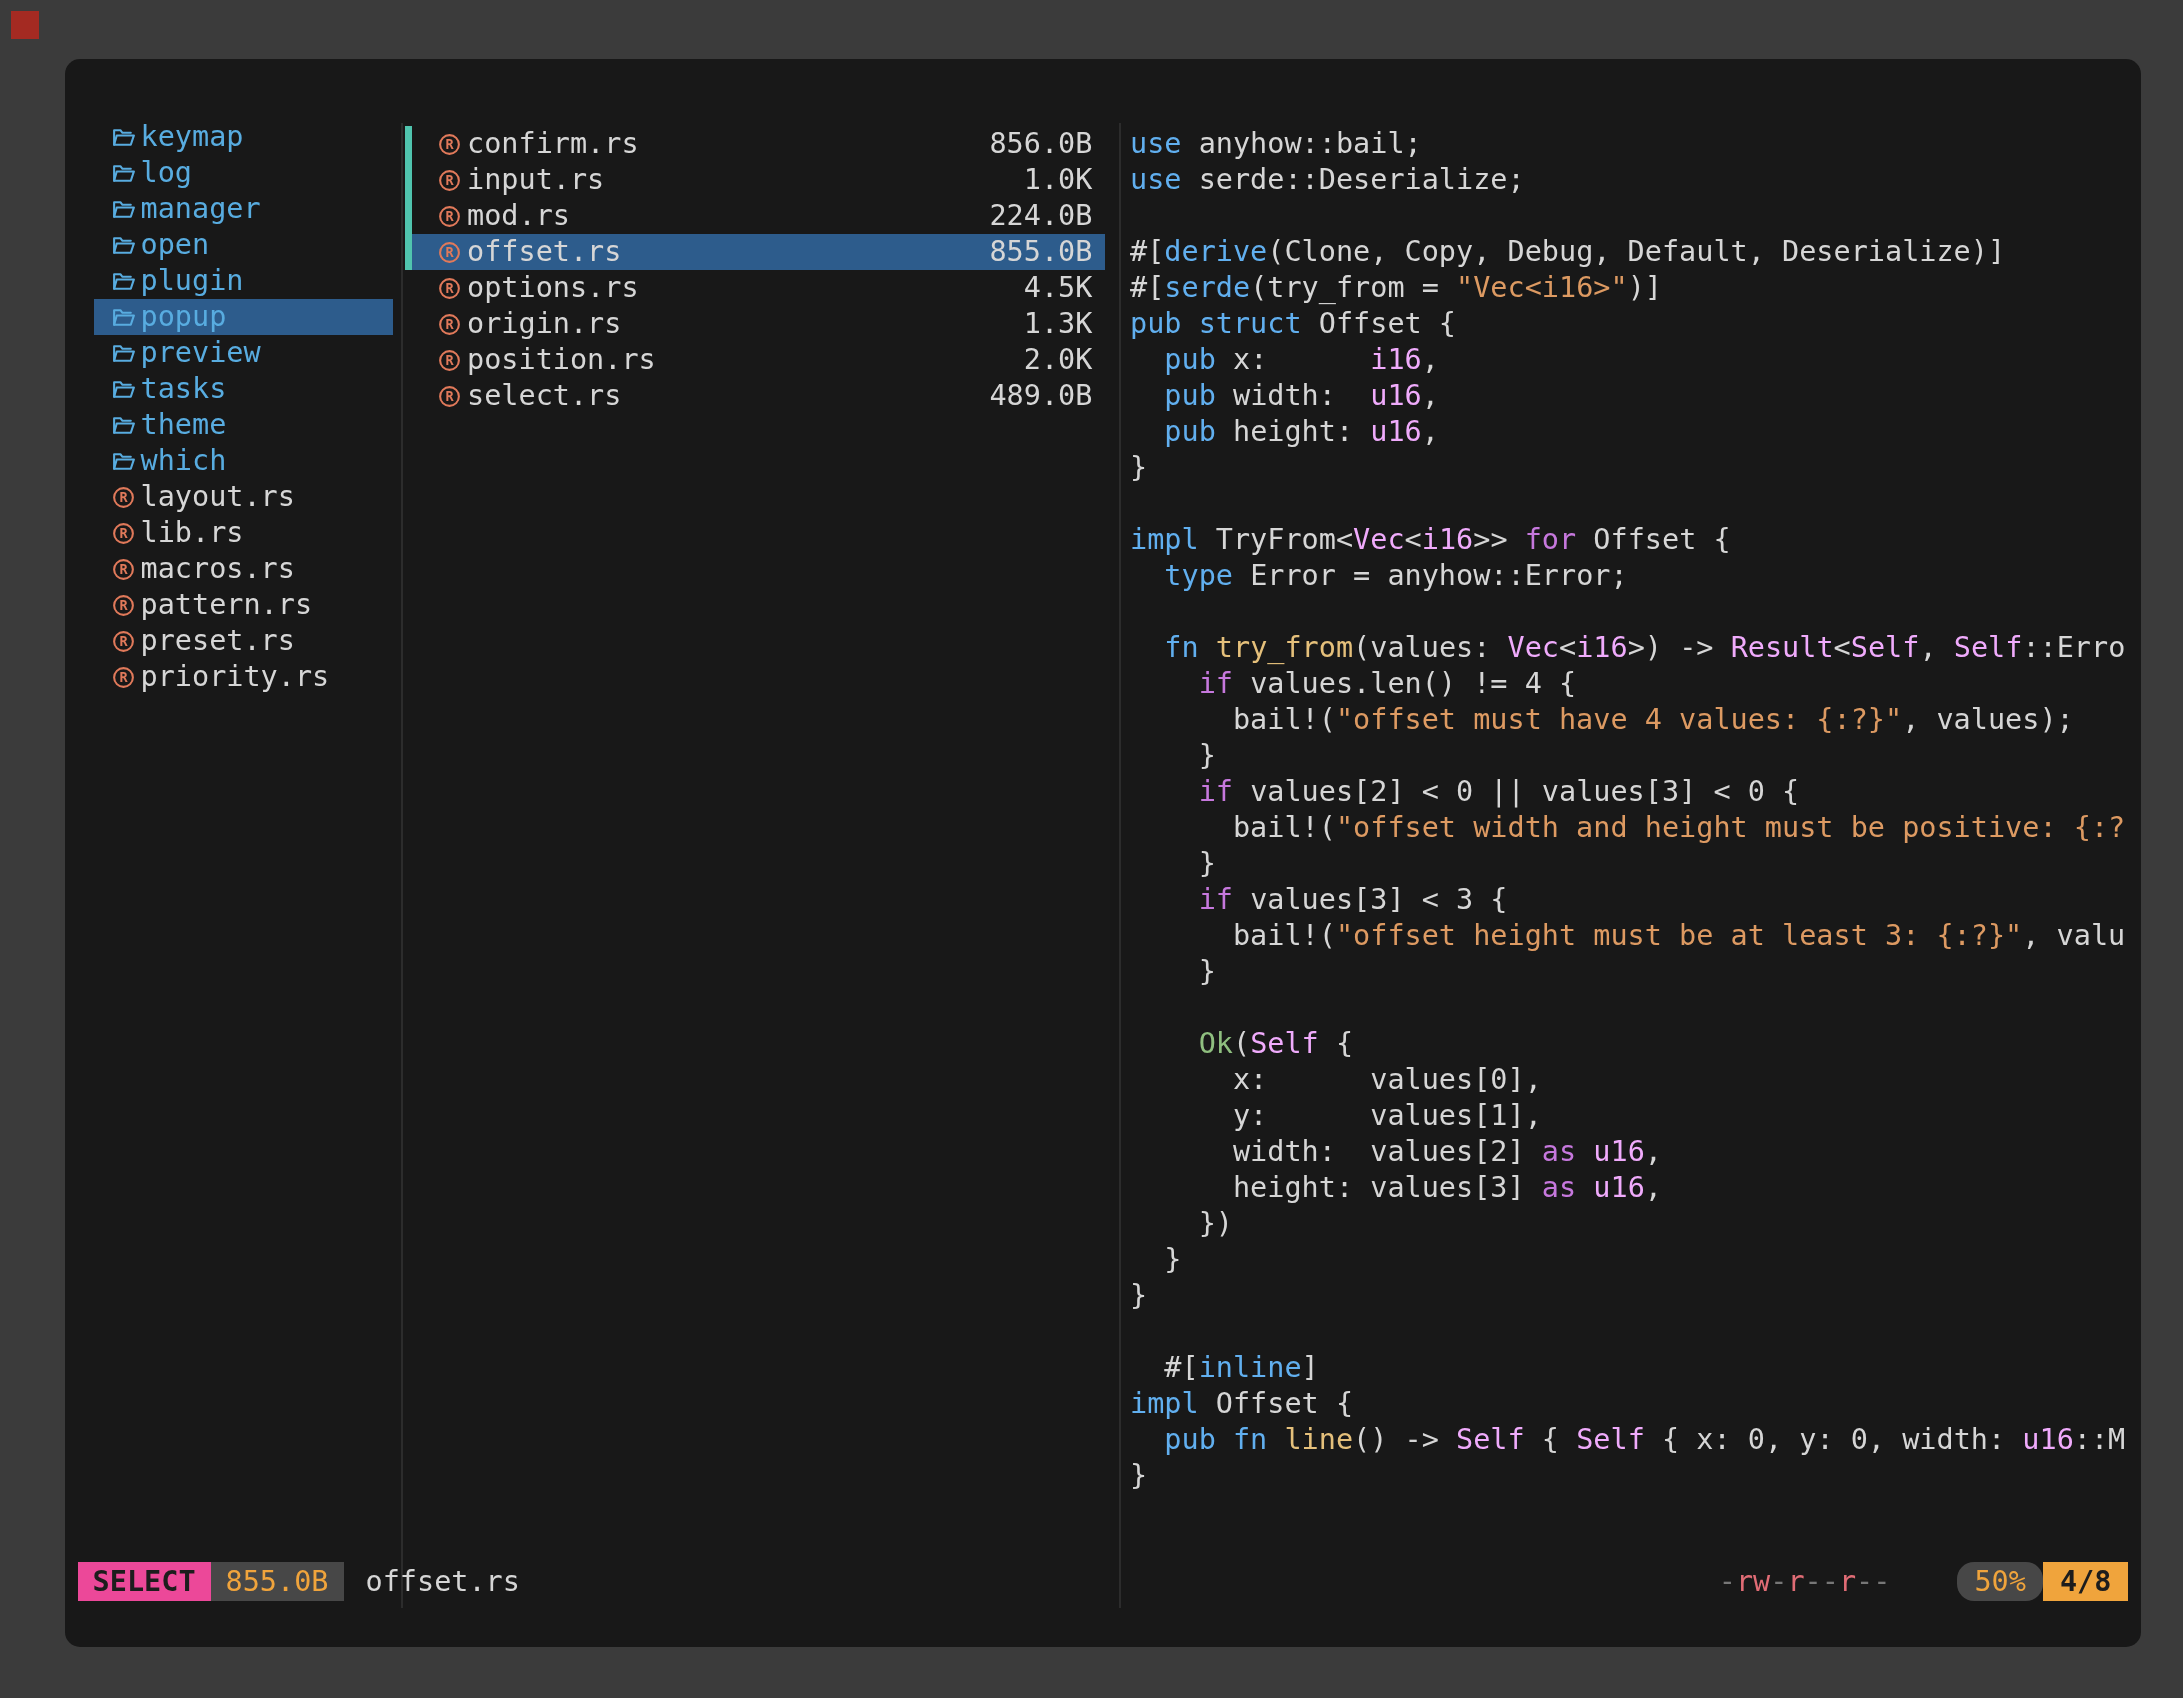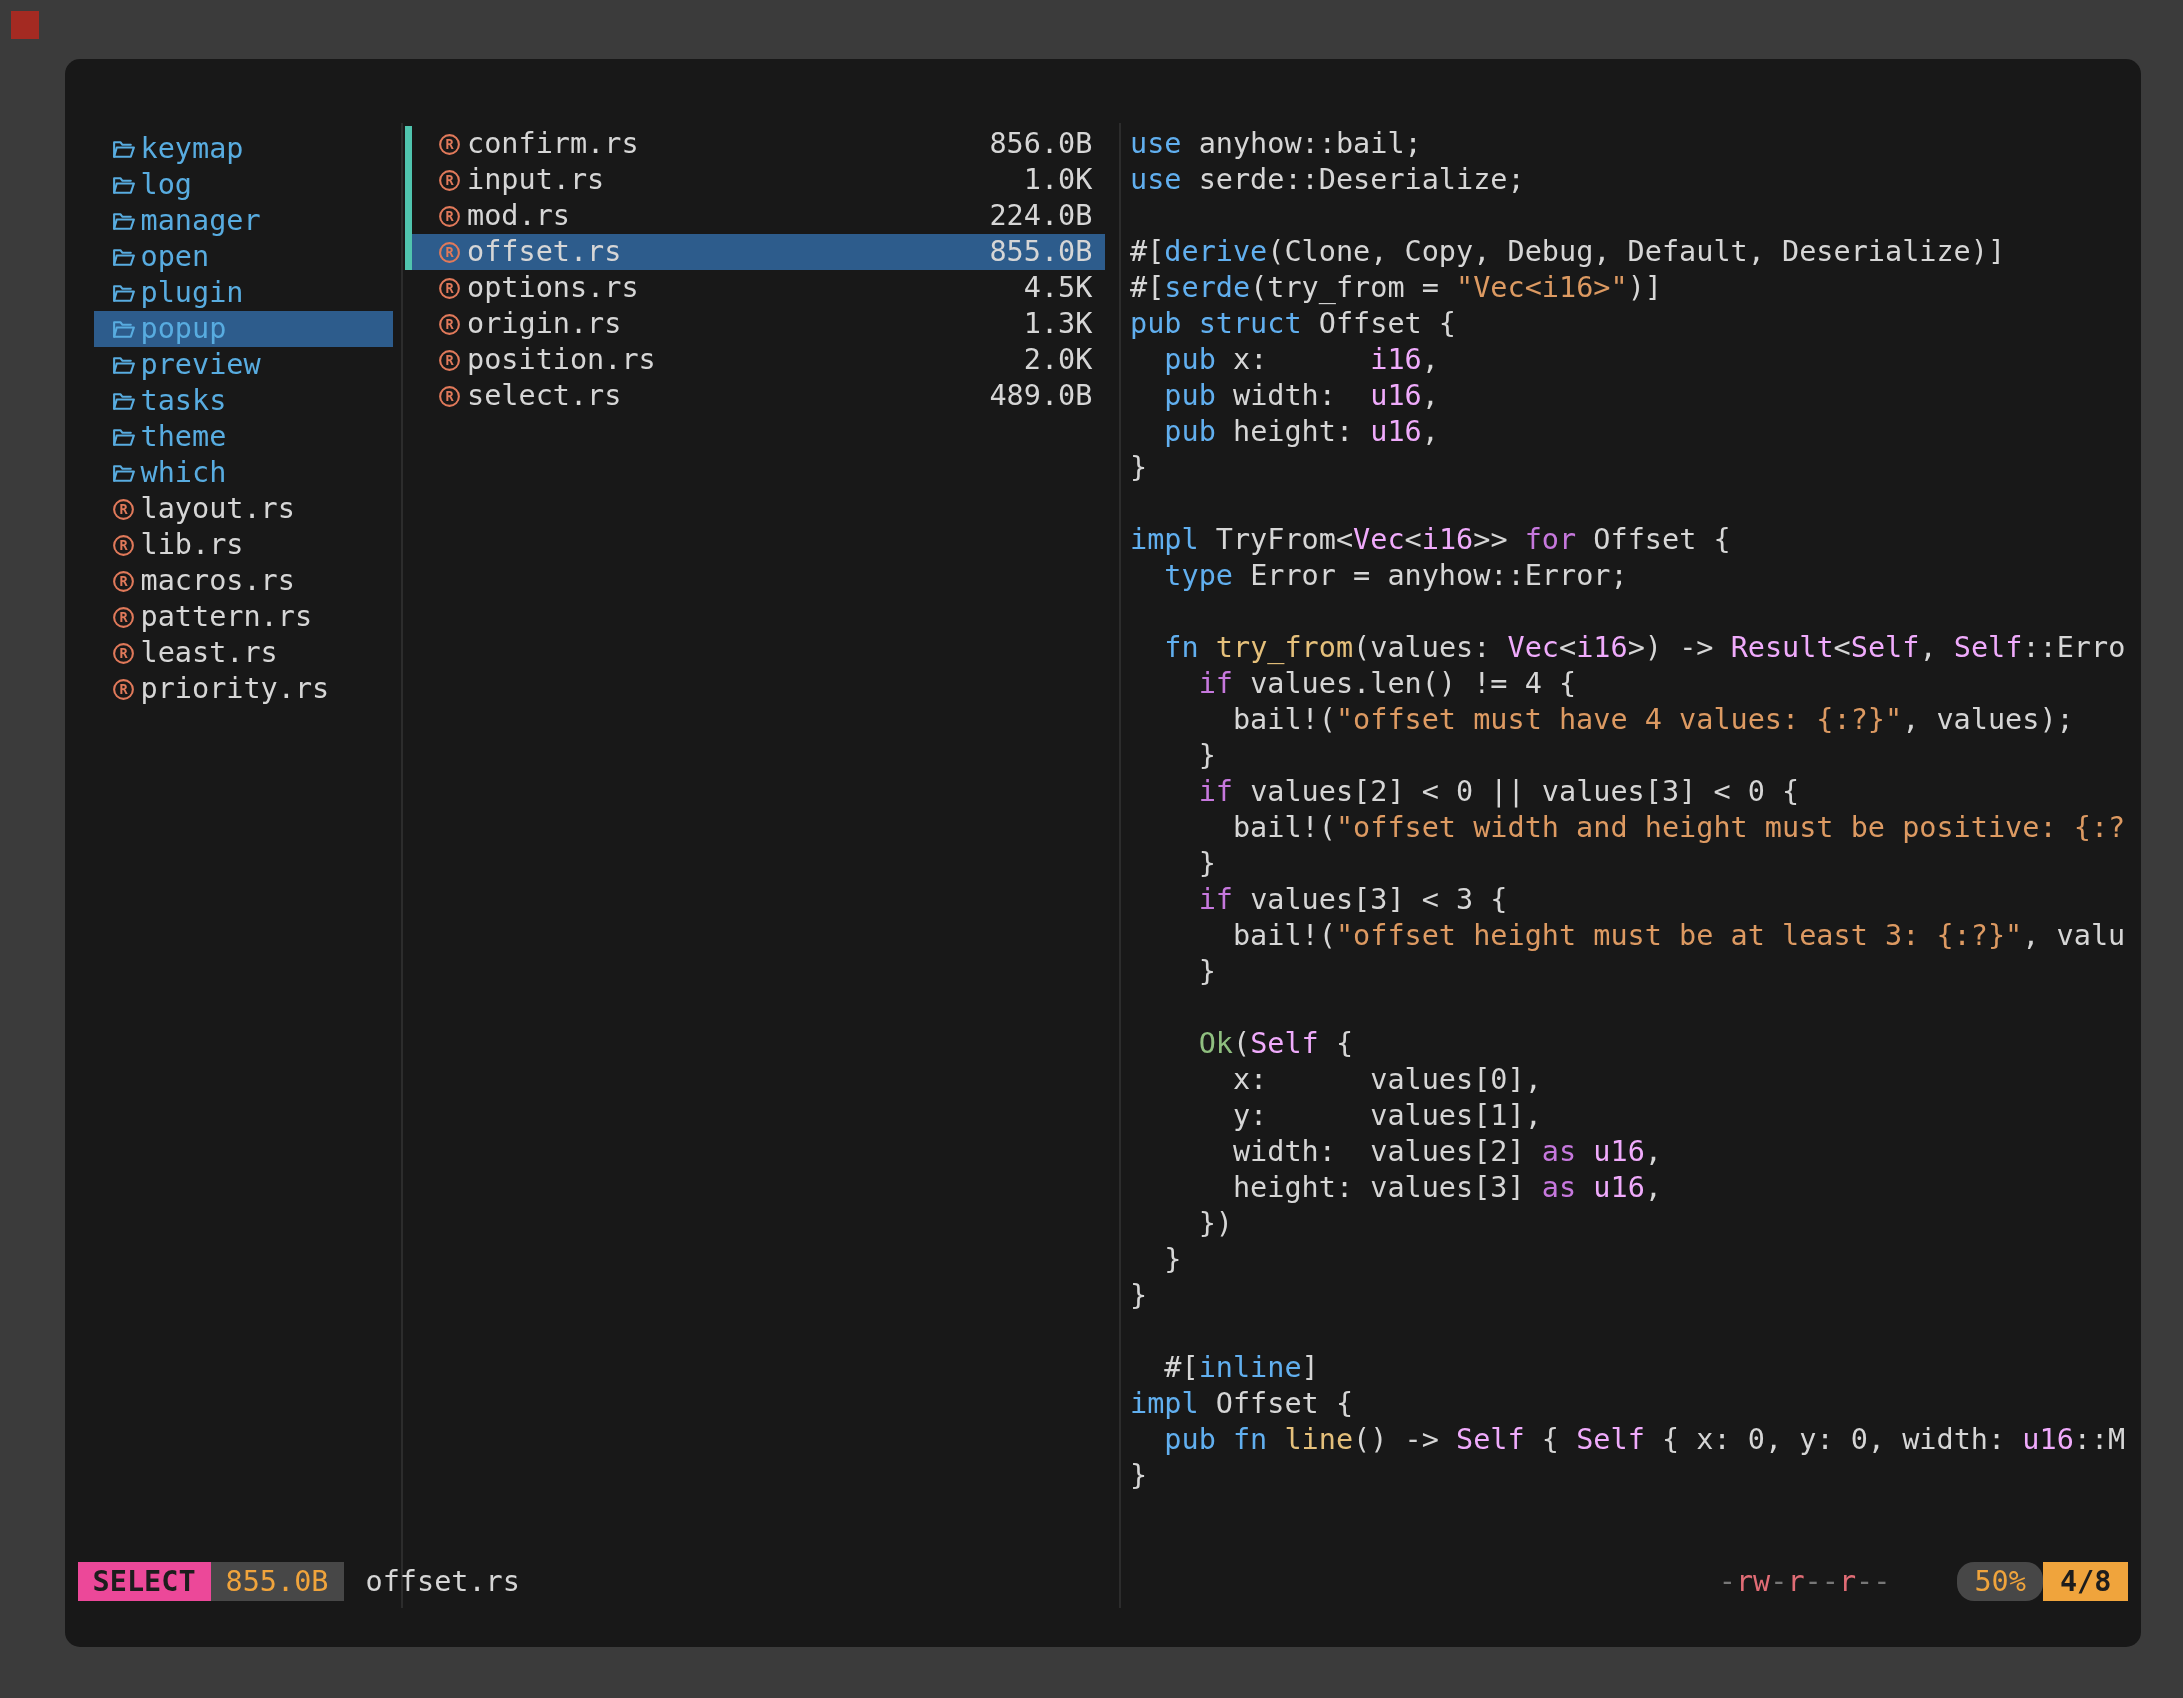--- a/index.html
+++ b/index.html
@@ -5,21 +5,21 @@
   html,body{margin:0;padding:0;background:#3b3b3b;width:2183px;height:1698px;overflow:hidden;
     font-family:"DejaVu Sans Mono",monospace;}
   .red-dot{position:absolute;left:11px;top:11px;width:28px;height:28px;background:#a42a22;}
   .window{position:absolute;left:65px;top:59px;width:2076px;height:1588px;background:#181818;
     border-radius:15px;font-size:28.5px;line-height:36px;color:#d6d6d6;overflow:hidden;}
   .divider{position:absolute;top:64px;width:1.7px;height:1485px;background:#2c2c2c;}
   .divider.d1{left:336px;}
   .divider.d2{left:1054px;}
 
   
-  .pane-left{position:absolute;left:28.5px;top:72px;width:299px;}
+  .pane-left{position:absolute;left:28.5px;top:60px;width:299px;}
   .side-row{display:flex;align-items:center;height:36px;padding-left:17px;gap:5px;white-space:pre;}
   .side-row.active{background:#2d5c8c;}
   .dirname{color:#58ace0;}
   .filename{color:#d6d6d6;}
   .icon{display:inline-flex;width:25px;height:25px;flex:0 0 25px;align-items:center;justify-content:center;}
   .dir-icon{color:#58ace0;}
   .rust-icon{color:#e0795a;}
   .icon svg{width:25px;height:25px;display:block;}
 
   
@@ -115,21 +115,21 @@
             <circle cx="12" cy="12" r="9" fill="none" stroke="currentColor" stroke-width="2"></circle>
             <text x="12" y="16.5" text-anchor="middle" font-size="13" font-weight="bold" fill="currentColor" font-family="DejaVu Sans Mono, monospace">R</text>
           </svg></span><span class="filename">macros.rs</span></div>
       <div class="side-row"><span class="icon rust-icon"><svg viewBox="0 0 24 24" style="font-size:34px">
             <circle cx="12" cy="12" r="9" fill="none" stroke="currentColor" stroke-width="2"></circle>
             <text x="12" y="16.5" text-anchor="middle" font-size="13" font-weight="bold" fill="currentColor" font-family="DejaVu Sans Mono, monospace">R</text>
           </svg></span><span class="filename">pattern.rs</span></div>
       <div class="side-row"><span class="icon rust-icon"><svg viewBox="0 0 24 24" style="font-size:34px">
             <circle cx="12" cy="12" r="9" fill="none" stroke="currentColor" stroke-width="2"></circle>
             <text x="12" y="16.5" text-anchor="middle" font-size="13" font-weight="bold" fill="currentColor" font-family="DejaVu Sans Mono, monospace">R</text>
-          </svg></span><span class="filename">least.rs</span></div>
+          </svg></span><span class="filename">preset.rs</span></div>
       <div class="side-row"><span class="icon rust-icon"><svg viewBox="0 0 24 24" style="font-size:34px">
             <circle cx="12" cy="12" r="9" fill="none" stroke="currentColor" stroke-width="2"></circle>
             <text x="12" y="16.5" text-anchor="middle" font-size="13" font-weight="bold" fill="currentColor" font-family="DejaVu Sans Mono, monospace">R</text>
           </svg></span><span class="filename">priority.rs</span></div>
     </div>
 
   <div class="mark-bar"></div>
   <div class="pane-mid">
       <div class="file-row"><span class="icon rust-icon"><svg viewBox="0 0 24 24" style="font-size:34px">
             <circle cx="12" cy="12" r="9" fill="none" stroke="currentColor" stroke-width="2"></circle>

